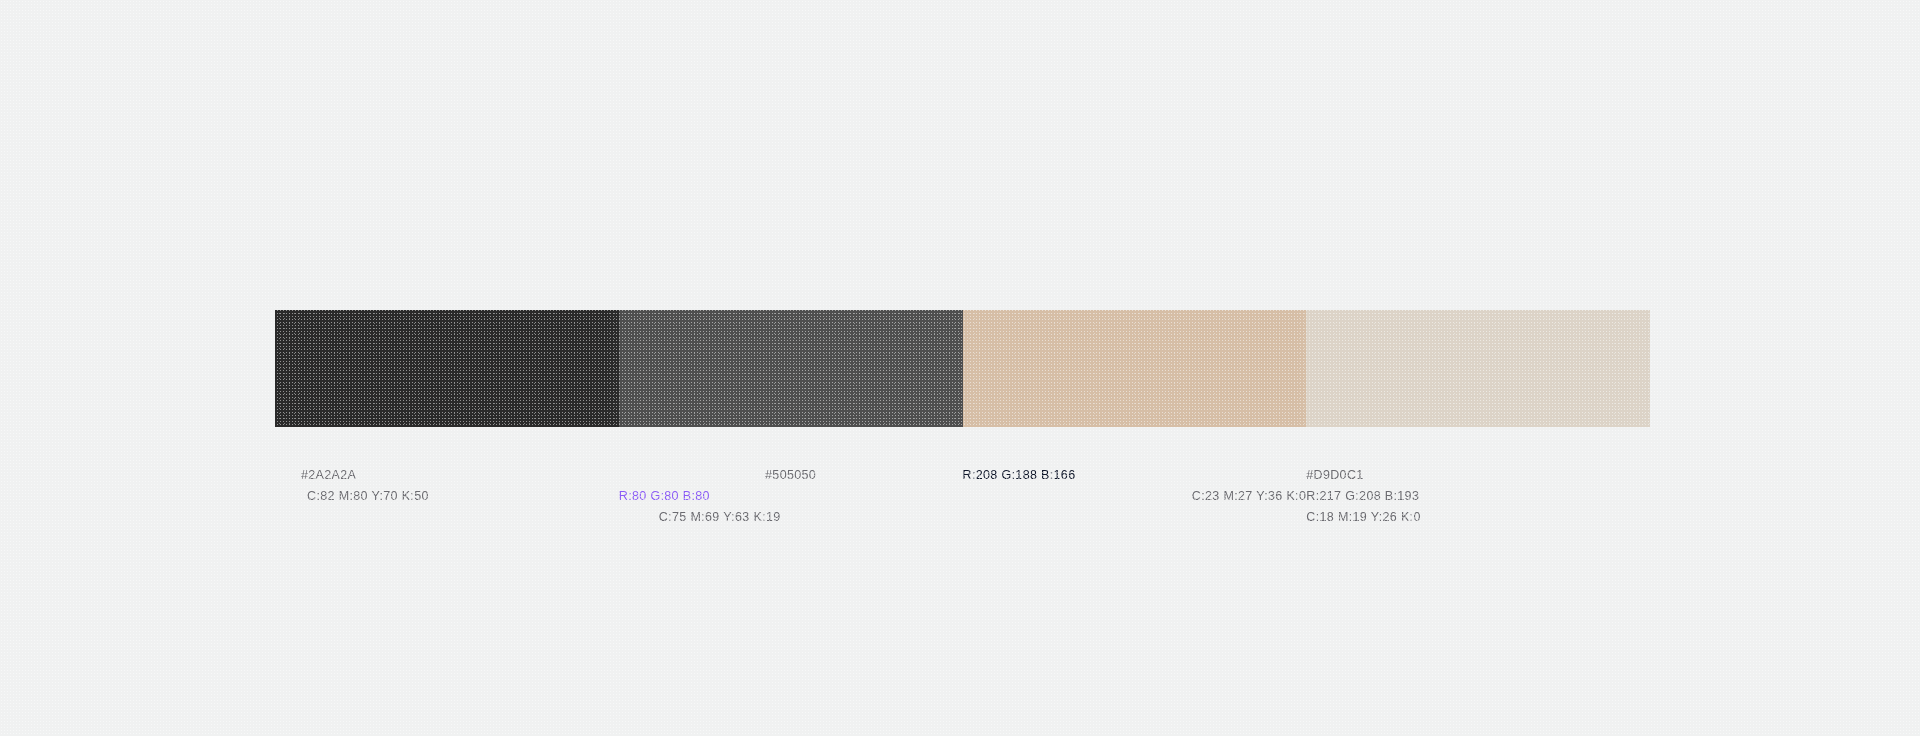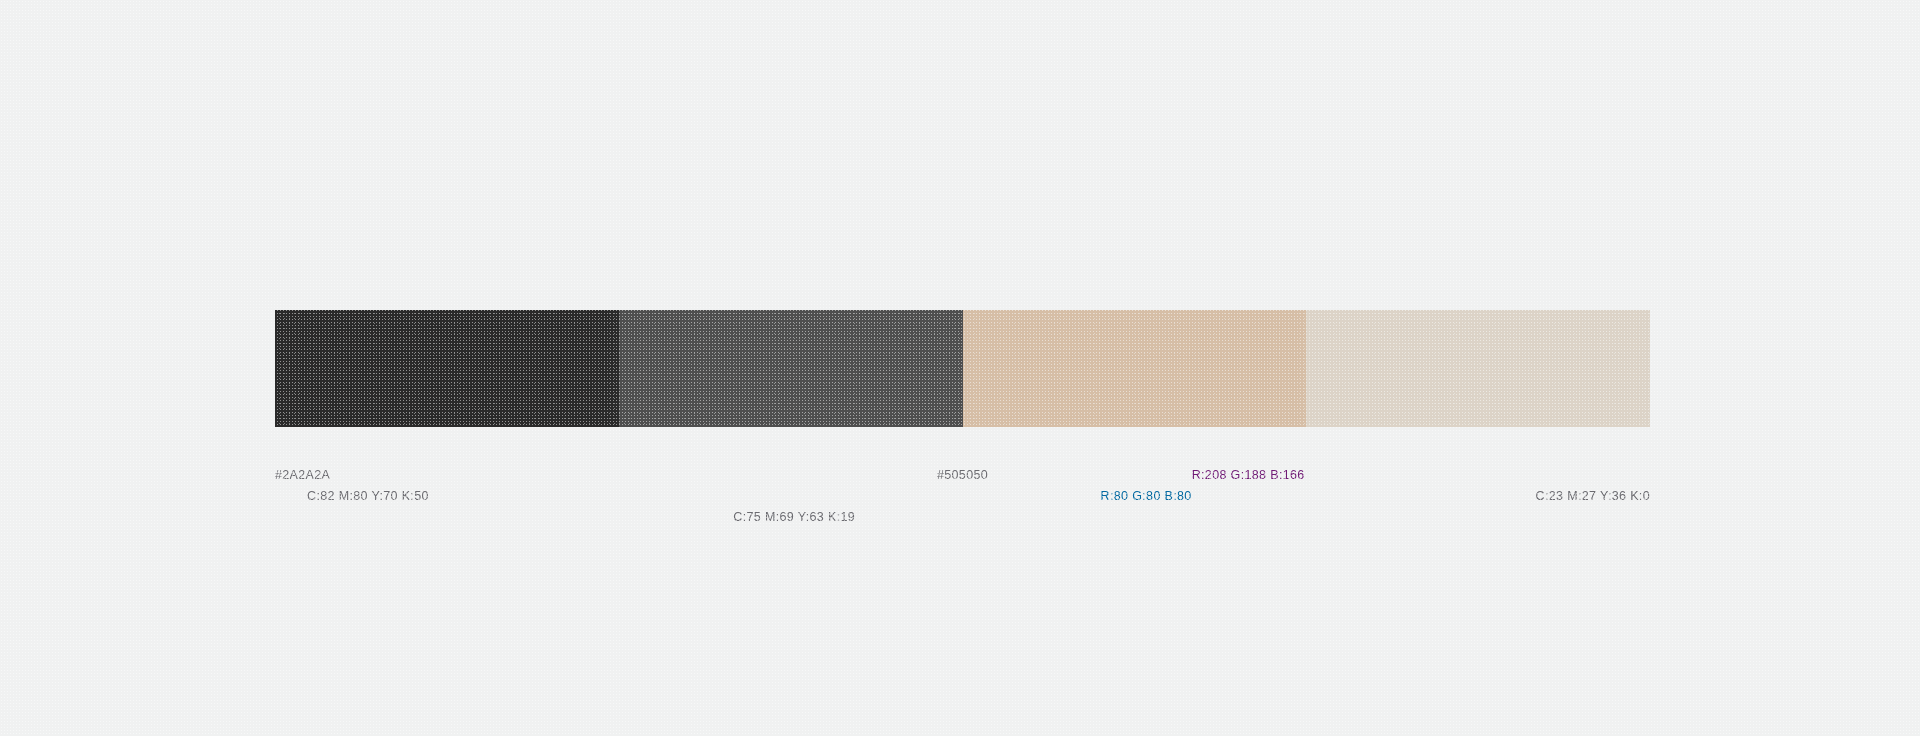--- a/index.html
+++ b/index.html
@@ -78,32 +78,37 @@
   <div id="swatch-band">
     <div class="swatch-chip" style="background-color: rgb(42, 42, 42);"></div>
     <div class="swatch-chip" style="background-color: rgb(78, 78, 78);"></div>
     <div class="swatch-chip" style="background-color: rgb(214, 190, 166);"></div>
     <div class="swatch-chip" style="background-color: rgb(220, 211, 199);"></div>
   </div>
 
   <div id="swatch-labels">
 
     <div class="swatch-label-group">
-      <span class="swatch-label-line" style="color: rgb(107, 107, 112);">#2A2A2A</span>
+      <span class="swatch-label-line" style="color: rgb(107, 107, 112); margin-left: 26px;">#2A2A2A</span>
       <span class="swatch-label-line" style="color: rgb(107, 107, 112); margin-left: 32px;">C:82 M:80 Y:70 K:50</span>
     </div>
 
     <div class="swatch-label-group">
       <span class="swatch-label-line" style="color: rgb(107, 107, 112); text-align: center;">#505050</span>
-      <span class="swatch-label-line" style="color: #0369a1; text-align: right;">R:80 G:80 B:80</span>
-      <span class="swatch-label-line" style="color: rgb(107, 107, 112);">C:75 M:69 Y:63 K:19</span>
+      <span class="swatch-label-line" style="color: #8b5cf6;">R:80 G:80 B:80</span>
+      <span class="swatch-label-line" style="color: rgb(107, 107, 112); margin-left: 40px;">C:75 M:69 Y:63 K:19</span>
     </div>
 
     <div class="swatch-label-group">
-      <span class="swatch-label-line" style="color: #701a75;">R:208 G:188 B:166</span>
+      <span class="swatch-label-line" style="color: #0f172a;">R:208 G:188 B:166</span>
       <span class="swatch-label-line" style="color: rgb(107, 107, 112); text-align: right;">C:23 M:27 Y:36 K:0</span>
     </div>
 
+    <div class="swatch-label-group">
+      <span class="swatch-label-line" style="color: rgb(107, 107, 112);">#D9D0C1</span>
+      <span class="swatch-label-line" style="color: rgb(107, 107, 112);">R:217 G:208 B:193</span>
+      <span class="swatch-label-line" style="color: rgb(107, 107, 112);">C:18 M:19 Y:26 K:0</span>
+    </div>
 
   </div>
 </div>
 
 <div id="noise-overlay"></div>
 
 </body></html>

